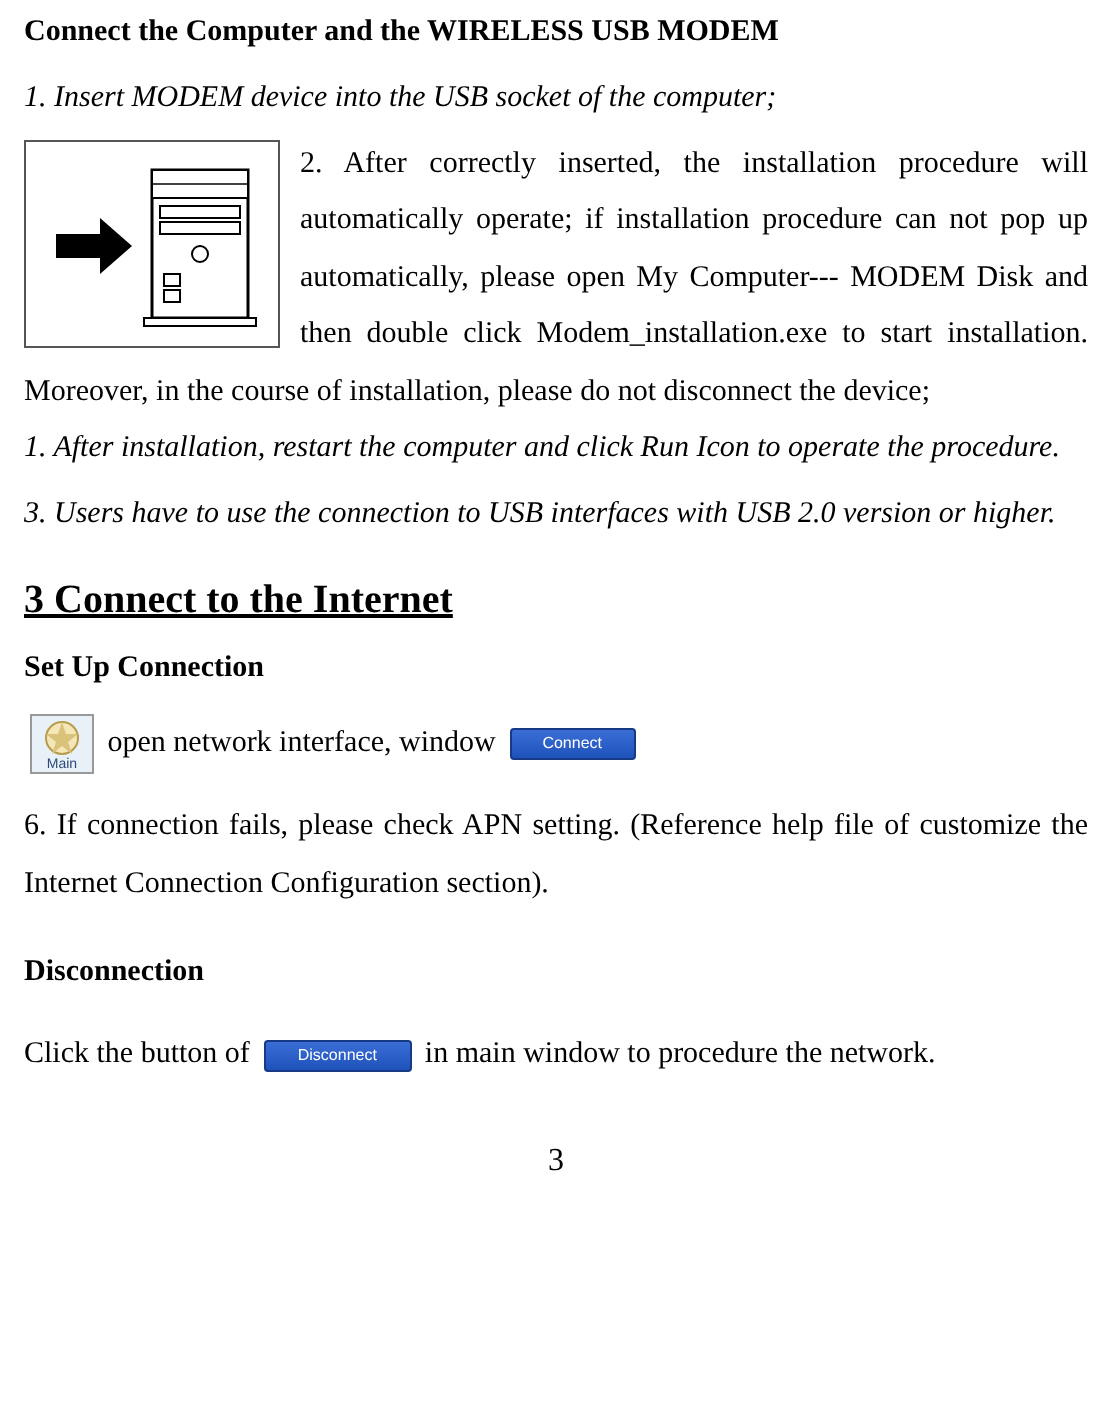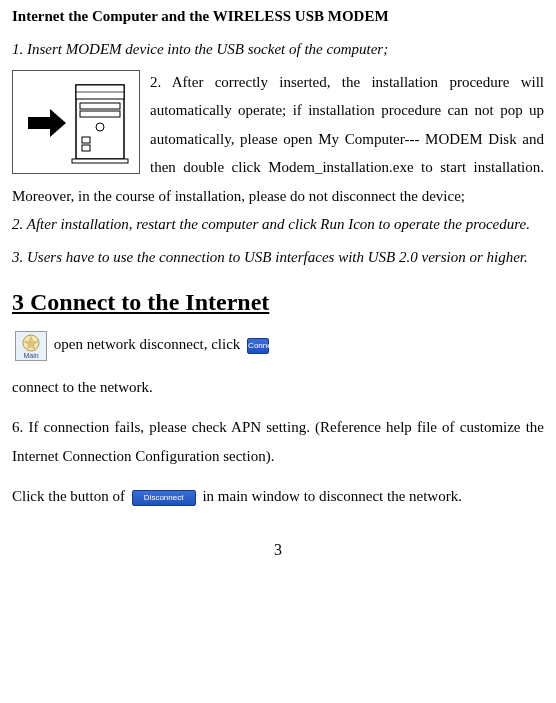--- a/index.html
+++ b/index.html
@@ -35,21 +35,21 @@
     align-items: center;
     justify-content: center;
   }
   .float-fig svg { display: block; }
   .justify {
     text-align: justify;
     line-height: 1.9;
   }
   .clear { clear: both; }
   .section-title {
-    font-size: 24px;
+    font-size: 20px;
     font-weight: bold;
     text-decoration: underline;
     margin-top: 18px;
     margin-bottom: 14px;
     display: block;
     width: 100%;
   }
   .para {
     line-height: 1.9;
     margin-bottom: 12px;
@@ -60,45 +60,45 @@
     vertical-align: middle;
     margin: 0 3px;
   }
   .main-icon {
     width: 32px;
     height: 30px;
     border: 1px solid #999;
     box-sizing: border-box;
   }
   .conn-btn {
-    width: 22px;
+    width: 63px;
     height: 16px;
     background: linear-gradient(#3b6ed5, #1e52bb);
     border: 1px solid #163a85;
     box-sizing: border-box;
     color: #fff;
     font-size: 8px;
     font-family: Arial, sans-serif;
     text-align: center;
     line-height: 14px;
     border-radius: 2px;
   }
-  .disc-btn { width: 64px; }
+  .disc-btn { width: 74px; }
   .page-num {
     text-align: center;
     margin-top: 30px;
     font-size: 16px;
   }
 </style>
 </head>
 <body>
 
 <div class="page">
 
-  <div class="sub-title">Internet the Computer and the WIRELESS USB MODEM</div>
+  <div class="sub-title">Connect the Computer and the WIRELESS USB MODEM</div>
 
   <div class="step">1. Insert MODEM device into the USB socket of the computer;</div>
 
   <div class="justify">
     <div class="float-fig">
       <svg width="120" height="90">
 
         <rect x="60" y="8" width="48" height="74" fill="#fff" stroke="#000" stroke-width="1.5"></rect>
         <rect x="60" y="8" width="48" height="14" fill="#fff" stroke="#000" stroke-width="1"></rect>
         <line x1="60" y1="15" x2="108" y2="15" stroke="#000" stroke-width="0.7"></line>
@@ -110,45 +110,46 @@
         <rect x="56" y="82" width="56" height="4" fill="#fff" stroke="#000" stroke-width="1"></rect>
 
         <polygon points="12,40 34,40 34,32 50,46 34,60 34,52 12,52" fill="#000"></polygon>
       </svg>
     </div>
     <span>2. After correctly inserted, the installation procedure will automatically operate; if installation procedure can not pop up automatically, please open My Computer--- MODEM Disk and then double click Modem_installation.exe to start installation. Moreover, in the course of installation, please do not disconnect the device;</span>
   </div>
 
   <div class="clear"></div>
 
-  <div class="step">2. After installation, restart the computer and click Run Icon to operate the procedure.</div>
+  <div class="step">1. After installation, restart the computer and click Run Icon to operate the procedure.</div>
   <div class="step">3. Users have to use the connection to USB interfaces with USB 2.0 version or higher.</div>
 
   <div class="section-title">3 Connect to the Internet                                       </div>
 
+  <div class="sub-title" style="margin-bottom:14px;">Set Up Connection</div>
 
   <div class="para">
     <span class="inline-icon main-icon">
       <svg width="30" height="28">
         <rect x="0" y="0" width="30" height="28" fill="#e8f0f8"></rect>
         <circle cx="15" cy="11" r="8" fill="#f5e6b8" stroke="#b89b4a" stroke-width="1"></circle>
         <path d="M15,3 L17,9 L23,9 L18,13 L20,19 L15,15 L10,19 L12,13 L7,9 L13,9 Z" fill="#d9c27a"></path>
         <text x="15" y="26" font-size="7" font-family="Arial" fill="#2a4a7a" text-anchor="middle">Main</text>
       </svg>
     </span>
-    <span> open network disconnect, click </span>
+    <span> open network interface, window </span>
     <span class="inline-icon conn-btn">Connect</span>
     <br>
-    <span style="display:inline-block; margin-top:12px;">connect to the network.</span>
   </div>
 
   <div class="para">6. If connection fails, please check APN setting. (Reference help file of customize the Internet Connection Configuration section).</div>
 
+  <div class="sub-title" style="margin-top:22px; margin-bottom:18px;">Disconnection</div>
 
   <div class="para">
     <span>Click the button of </span>
     <span class="inline-icon conn-btn disc-btn">Disconnect</span>
-    <span> in main window to disconnect the network.</span>
+    <span> in main window to procedure the network.</span>
   </div>
 
   <div class="page-num">3</div>
 
 </div>
 
 </body></html>

